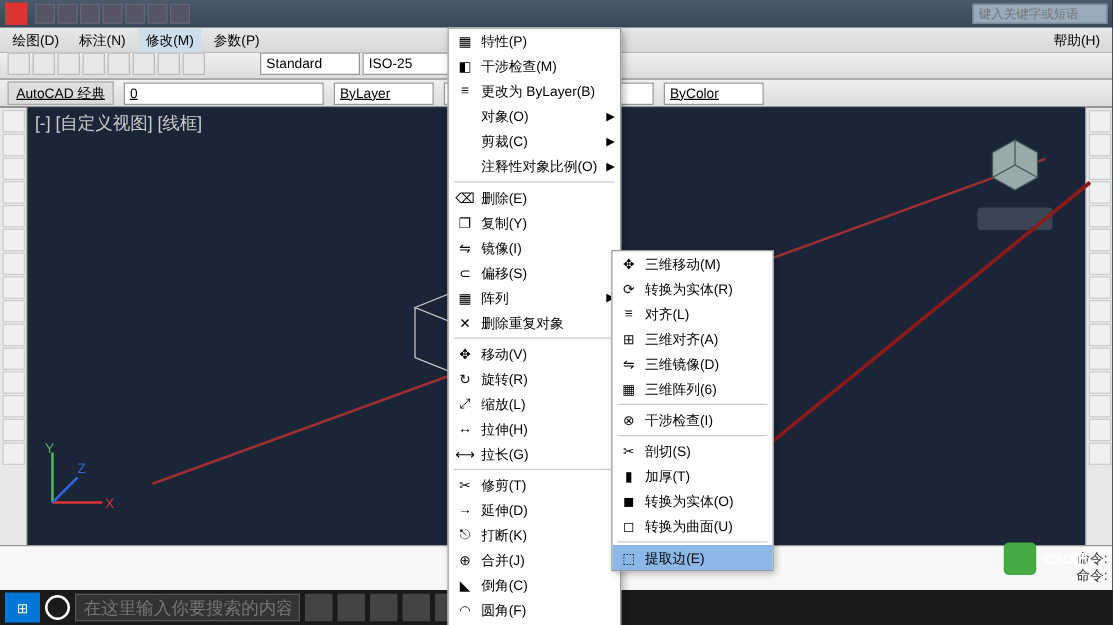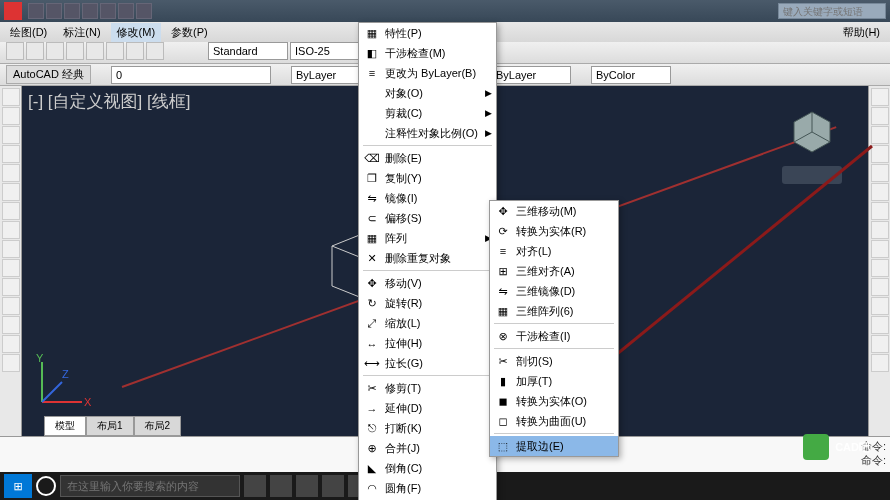--- a/index.html
+++ b/index.html
@@ -9,30 +9,30 @@
 .titlebar .tools{display:flex;gap:2px;}
 .titlebar .tools span{width:16px;height:16px;background:#556;border:1px solid #667;}
 .titlebar .search{margin-left:auto;width:108px;height:16px;background:#9ab;border:1px solid #789;}
 .titlebar .search input{width:100%;height:100%;border:none;background:transparent;padding:0 4px;font-size:10px;color:#445;}
 .menubar{height:20px;background:linear-gradient(#e8e8e8,#d8d8d8);display:flex;align-items:center;padding:0 4px;gap:4px;}
 .menubar span{padding:2px 6px;cursor:default;}
 .menubar .right{margin-left:auto;display:flex;gap:4px;}
 .toolbar{height:22px;background:linear-gradient(#f0f0f0,#dcdcdc);display:flex;align-items:flex-start;padding:0 6px;gap:2px;border-bottom:1px solid #aaa;}
 .toolbar .tbtn{width:18px;height:18px;background:#e8e8e8;border:1px solid #bbb;}
 .toolbar .sel{height:18px;border:1px solid #999;background:#fff;padding:0 4px;display:flex;align-items:center;min-width:80px;}
-.toolbar2{height:22px;background:linear-gradient(#f0f0f0,#dcdcdc);display:flex;align-items:center;padding:0 6px;gap:20px;border-bottom:1px solid #aaa;}
+.toolbar2{height:22px;background:linear-gradient(#f0f0f0,#dcdcdc);display:flex;align-items:center;padding:0 6px;gap:8px;border-bottom:1px solid #aaa;text-decoration:underline;}
 .toolbar2 .combo{height:18px;border:1px solid #999;background:#fff;padding:0 4px;display:flex;align-items:center;min-width:80px;}
 .toolbar2 .label{background:#ddd;border:1px solid #aaa;padding:1px 6px;}
 .workspace{position:relative;height:350px;background:#1b2538;}
 .lefttools{position:absolute;left:0;top:0;width:22px;height:100%;background:#e8e8e8;border-right:1px solid #999;display:flex;flex-direction:column;gap:1px;padding:2px;}
 .lefttools .tb{width:18px;height:18px;background:#f0f0f0;border:1px solid #ccc;}
 .righttools{position:absolute;right:0;top:0;width:22px;height:100%;background:#e8e8e8;border-left:1px solid #999;display:flex;flex-direction:column;gap:1px;padding:2px;}
 .righttools .tb{width:18px;height:18px;background:#f0f0f0;border:1px solid #ccc;}
 .canvas{position:absolute;left:22px;right:22px;top:0;bottom:0;background:#1b2538;}
-.viewlabel{position:absolute;left:6px;top:4px;color:#ccc;font-size:17px;}
+.viewlabel{position:absolute;left:6px;top:4px;color:#ccc;font-size:14px;}
 .cube{position:absolute;right:30px;top:20px;width:52px;height:52px;}
 .cube svg{width:100%;height:100%;}
 .navwheel{position:absolute;right:26px;top:80px;width:60px;height:18px;background:#3a4556;border-radius:3px;color:#889;font-size:9px;display:flex;align-items:center;justify-content:center;}
 .ucs{position:absolute;left:10px;bottom:24px;width:60px;height:60px;}
 .wireframe{position:absolute;left:300px;top:130px;width:120px;height:100px;}
 .redline{position:absolute;left:100px;top:300px;width:760px;height:2px;background:#a03030;transform-origin:left center;transform:rotate(-20deg);}
 .arrow{position:absolute;left:430px;top:50px;pointer-events:none;}
 .tabs{position:absolute;left:22px;bottom:0;height:20px;display:flex;align-items:center;gap:0;}
 .tabs .tab{padding:2px 10px;background:#d8d8d8;border:1px solid #999;font-size:10px;}
 .tabs .tab.active{background:#fff;}
@@ -41,21 +41,21 @@
 .menu .mi.hl{background:#8bb8e8;}
 .menu .mi .ic{width:18px;height:16px;margin-right:4px;display:flex;align-items:center;justify-content:center;}
 .menu .mi .arr{position:absolute;right:4px;font-size:9px;}
 .menu .sep{height:1px;background:#ccc;margin:2px 4px;}
 .cmdline{position:absolute;left:0;bottom:28px;right:0;height:36px;background:#f8f8f8;border-top:1px solid #999;padding:2px 4px;font-family:Consolas,monospace;font-size:11px;color:#333;text-align:right;}
 .cmdline .line{height:14px;}
 .taskbar{position:absolute;left:0;bottom:0;right:0;height:28px;background:#1a1a1a;display:flex;align-items:center;padding:0 4px;gap:4px;}
 .taskbar .start{width:28px;height:24px;background:#0078d7;display:flex;align-items:center;justify-content:center;color:#fff;}
 .taskbar .cortana{width:20px;height:20px;border:2px solid #fff;border-radius:50%;}
 .taskbar .search{width:180px;height:22px;background:#333;border:1px solid #555;}
-.taskbar .search input{width:100%;height:100%;background:transparent;border:none;color:#aaa;padding:0 6px;font-size:11px;}
+.taskbar .search input{width:100%;height:100%;background:transparent;border:none;color:#aaa;padding:0 6px;font-size:14px;}
 .taskbar .ticn{width:22px;height:22px;background:#444;}
 .watermark{position:absolute;right:20px;bottom:40px;color:#fff;font-size:18px;font-weight:bold;display:flex;align-items:center;gap:6px;z-index:50;}
 .watermark .wc{width:26px;height:26px;background:#4a4;border-radius:4px;}
 </style>
 </head>
 <body>
 
 <div class="titlebar">
   <div class="logo"></div>
   <div class="tools">
@@ -162,25 +162,20 @@
         <text x="52" y="54" fill="#d33" font-size="10">X</text>
       <line x1="10" y1="50" x2="10" y2="10" stroke="#5b5" stroke-width="2"></line>
         <text x="4" y="10" fill="#5b5" font-size="10">Y</text>
       <line x1="10" y1="50" x2="30" y2="30" stroke="#36d" stroke-width="2"></line>
         <text x="30" y="26" fill="#36d" font-size="10">Z</text>
     </svg>
     <svg class="arrow" width="430" height="340">
       <line x1="420" y1="10" x2="40" y2="320" stroke="#8b1a1a" stroke-width="3"></line>
       <polygon points="40,320 60,300 55,320" fill="#8b1a1a"></polygon>
     </svg>
-    <div class="tabs">
-      <div class="tab active">模型</div>
-      <div class="tab">布局1</div>
-      <div class="tab">布局2</div>
-    </div>
   </div>
 </div>
 
 <div class="menu" style="left:358px;top:22px;">
   <div class="mi">
       <span class="ic">▦</span>
       <span>特性(P)</span>
     </div>
   <div class="mi">
       <span class="ic">◧</span>

